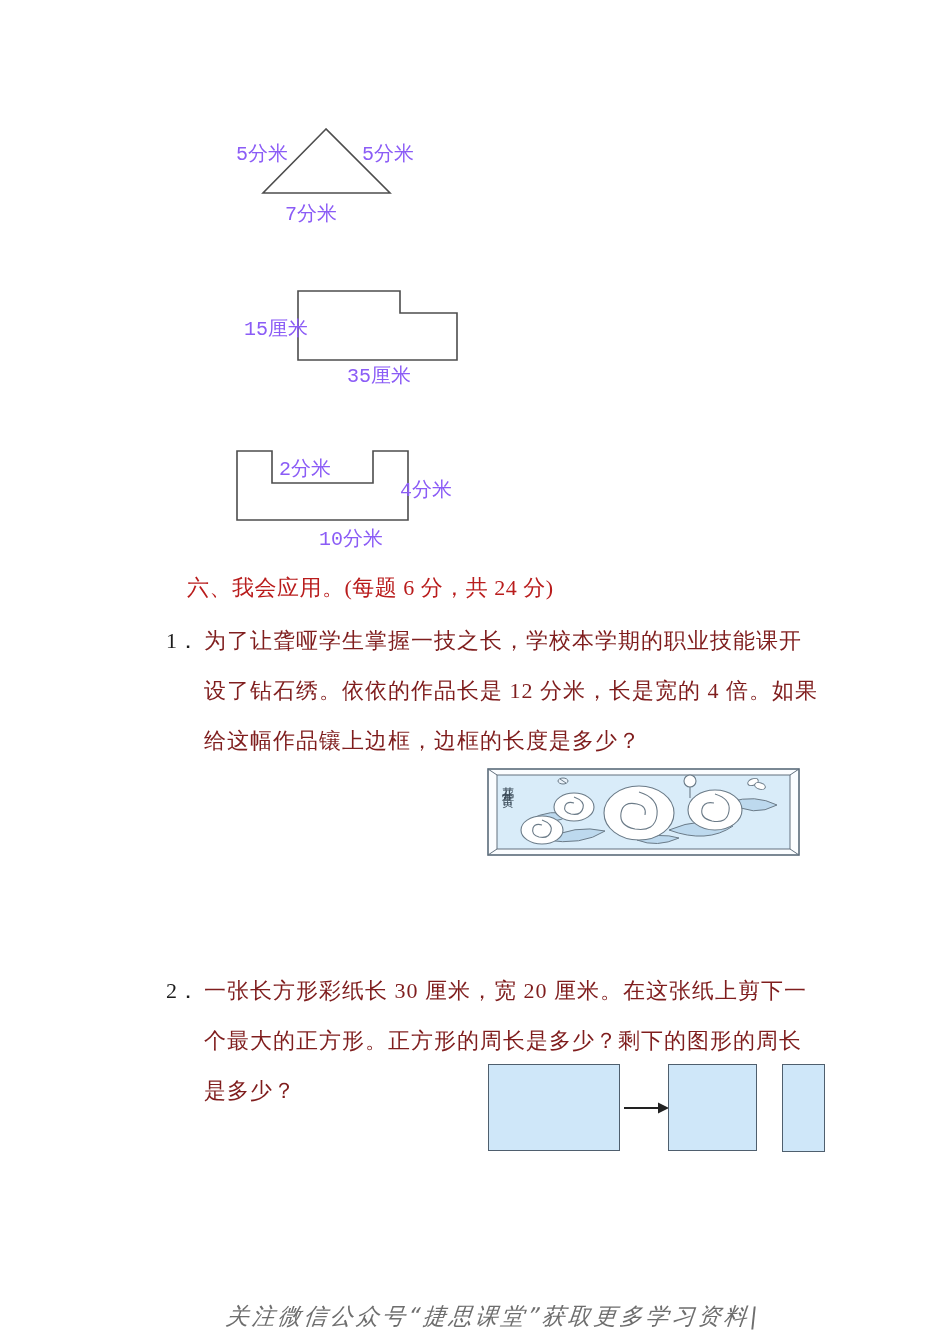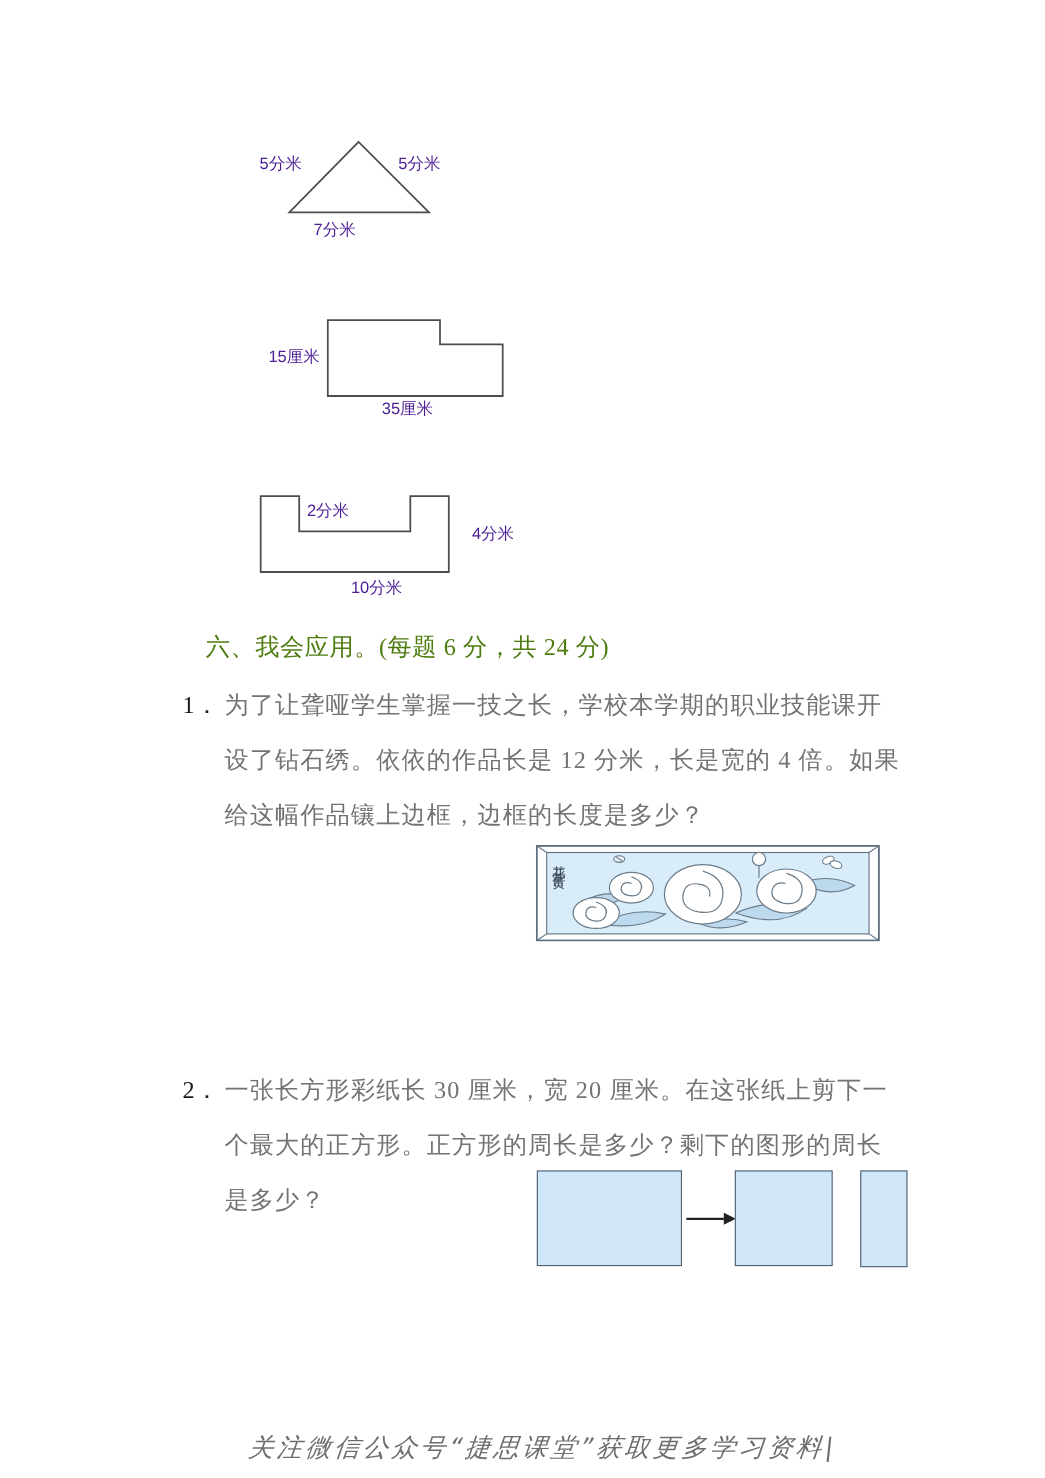--- a/index.html
+++ b/index.html
@@ -3,33 +3,33 @@
 <meta charset="utf-8">
 <style>
   html,body{margin:0;padding:0;}
   body{
     width:950px;height:1344px;position:relative;background:#ffffff;
     font-family:"Liberation Serif", serif;color:#1c1c1c;overflow:hidden;
   }
   .abs{position:absolute;}
   
   .shape-label{
-    position:absolute;font-size:15px;color:#4c1d95;white-space:nowrap;
-    font-family:Liberation Sans, sans-serif;
+    position:absolute;font-size:20px;color:#8b5cf6;white-space:nowrap;
+    font-family:Liberation Mono, monospace;
   }
   
   .body-line{
     position:absolute;font-size:22px;letter-spacing:1px;white-space:nowrap;
-    color:#737373;
+    color:#7f1d1d;
   }
   .q-number{
     position:absolute;font-size:22px;color:#1c1c1c;white-space:nowrap;
   }
   .section-heading{
-    position:absolute;font-size:22px;letter-spacing:0.5px;color:#4d7c0f;white-space:nowrap;
+    position:absolute;font-size:22px;letter-spacing:0.5px;color:#b91c1c;white-space:nowrap;
   }
   
   .artwork{
     position:absolute;left:487px;top:768px;width:313px;height:88px;
   }
   .artwork-caption{
     position:absolute;left:499px;top:777px;height:66px;
     writing-mode:vertical-rl;text-orientation:upright;
     font-size:12px;letter-spacing:3px;color:#3a4a58;
     font-family:"Liberation Serif", serif;
@@ -65,21 +65,21 @@
 <svg class="abs" style="left:296px;top:289px;" width="164" height="74">
   <polygon points="2,2 104,2 104,24 161,24 161,71 2,71" fill="none" stroke="#4d4d4d" stroke-width="1.6"></polygon>
 </svg>
 <div class="shape-label" style="left:232px;top:315px;margin-left:12px;">15厘米</div>
 <div class="shape-label" style="left:347px;top:362px;">35厘米</div>
 
 <svg class="abs" style="left:235px;top:449px;" width="176" height="74">
   <polygon points="2,2 37,2 37,34 138,34 138,2 173,2 173,71 2,71" fill="none" stroke="#4d4d4d" stroke-width="1.6"></polygon>
 </svg>
 <div class="shape-label" style="left:279px;top:455px;">2分米</div>
-<div class="shape-label" style="left:429px;top:476px;">4分米</div>
+<div class="shape-label" style="left:400px;top:476px;">4分米</div>
 <div class="shape-label" style="left:287px;top:525px;margin-left:32px;">10分米</div>
 
 <div class="section-heading" style="left:187px;top:573px;">六、我会应用。(每题 6 分，共 24 分)</div>
 
 <div class="q-number" style="left:166px;top:626px;">1．</div>
 <div class="body-line" style="left:204px;top:626px;">为了让聋哑学生掌握一技之长，学校本学期的职业技能课开</div>
 <div class="body-line" style="left:204px;top:676px;">设了钻石绣。依依的作品长是 12 分米，长是宽的 4 倍。如果</div>
 <div class="body-line" style="left:204px;top:726px;">给这幅作品镶上边框，边框的长度是多少？</div>
 
 <svg class="artwork" viewBox="0 0 313 88">

